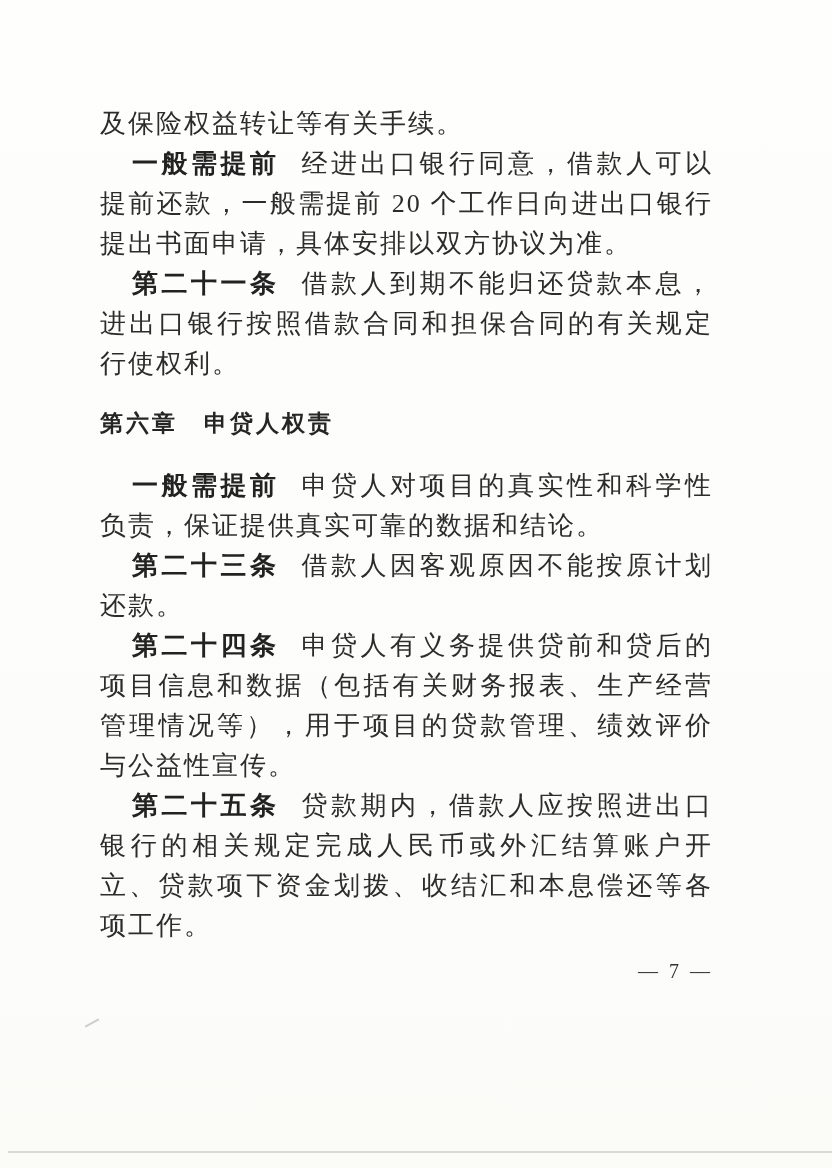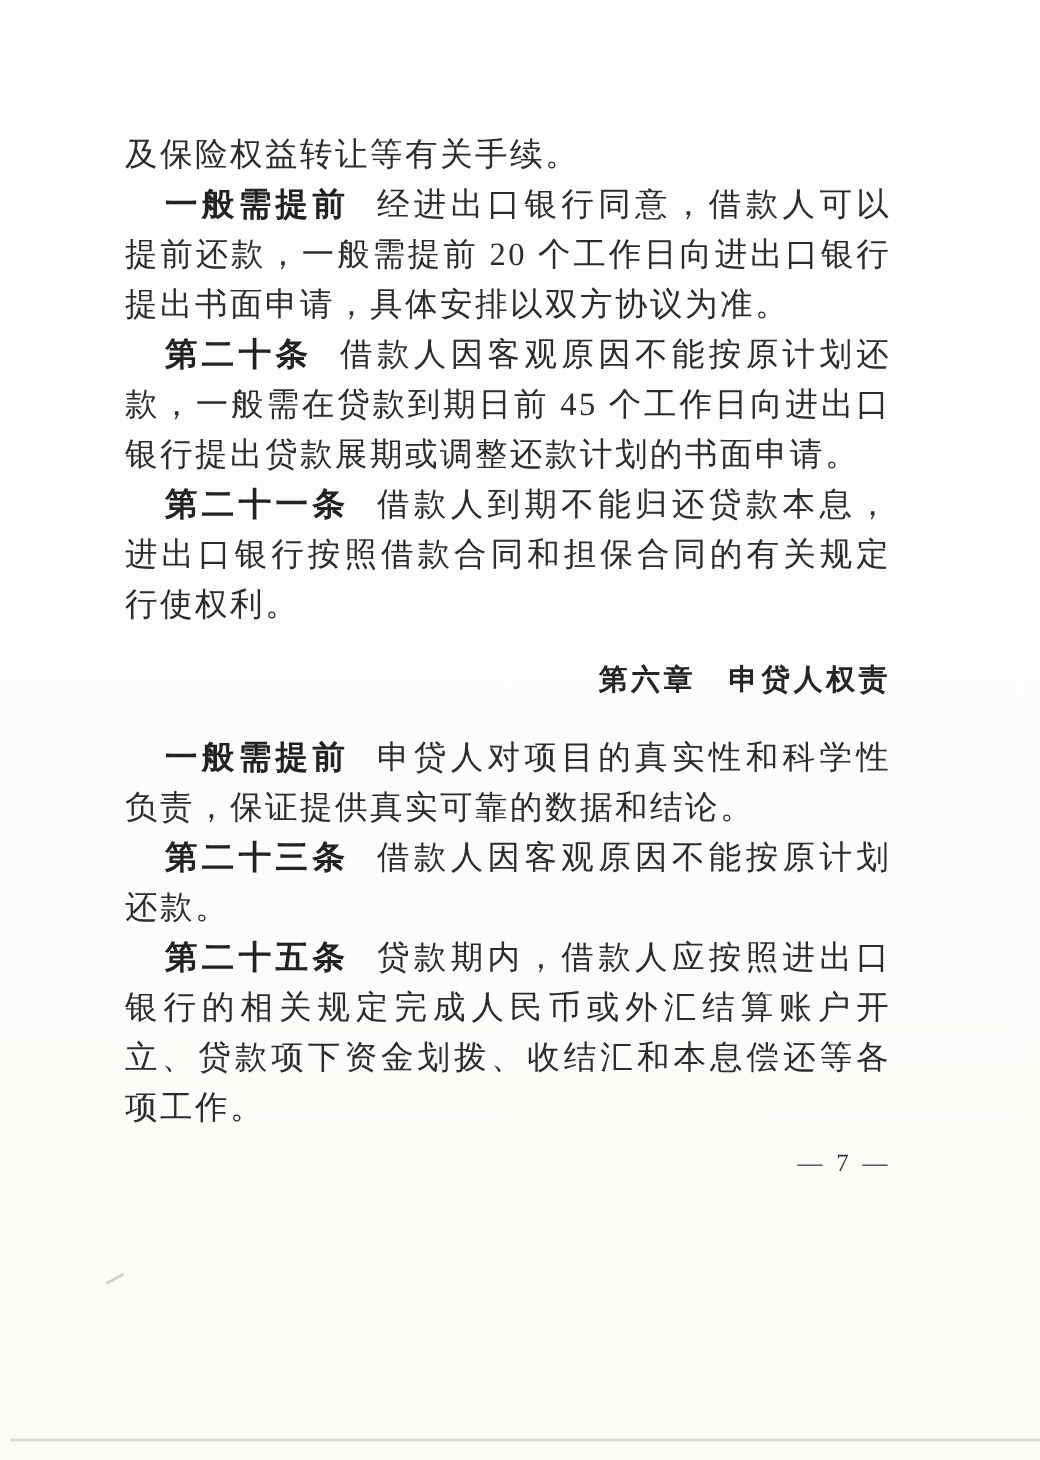--- a/index.html
+++ b/index.html
@@ -38,21 +38,21 @@
     font-weight: bold;
     color: #222222;
     margin-right: 0.85em;
   }
   .chapter {
     margin: 20px 0 22px 0;
     font-size: 23px;
     line-height: 40px;
     font-weight: bold;
     color: #252525;
-    text-align: right;
+    text-align: left;
     letter-spacing: 3px;
   }
   .page-number {
     margin-top: 14px;
     text-align: right;
     font-size: 20px;
     color: #333333;
     letter-spacing: 3px;
   }
   .scan-bottom-line {
@@ -76,23 +76,23 @@
     opacity: 0.8;
   }
 </style>
 </head>
 <body>
 
 <div class="page">
   <div class="content" id="doc-content">
       <p class="para"><span>及保险权益转让等有关手续。</span></p>
       <p class="para indent"><strong class="article-label">一般需提前</strong><span>经进出口银行同意，借款人可以提前还款，一般需提前 20 个工作日向进出口银行提出书面申请，具体安排以双方协议为准。</span></p>
-      <p class="para indent"><strong class="article-label">第二十条</strong><span>借款人因客观原因不能按原计划还款，一般需在贷款到期日前 45 个工作日向进出口银行提出贷款展期或调整还款计划的书面申请。</span></p>
       <p class="para indent"><strong class="article-label">第二十一条</strong><span>借款人到期不能归还贷款本息，进出口银行按照借款合同和担保合同的有关规定行使权利。</span></p>
       <h2 class="chapter">第六章　申贷人权责</h2>
       <p class="para indent"><strong class="article-label">一般需提前</strong><span>申贷人对项目的真实性和科学性负责，保证提供真实可靠的数据和结论。</span></p>
       <p class="para indent"><strong class="article-label">第二十三条</strong><span>借款人因客观原因不能按原计划还款。</span></p>
+      <p class="para indent"><strong class="article-label">第二十四条</strong><span>申贷人有义务提供贷前和贷后的项目信息和数据（包括有关财务报表、生产经营管理情况等），用于项目的贷款管理、绩效评价与公益性宣传。</span></p>
       <p class="para indent"><strong class="article-label">第二十五条</strong><span>贷款期内，借款人应按照进出口银行的相关规定完成人民币或外汇结算账户开立、贷款项下资金划拨、收结汇和本息偿还等各项工作。</span></p>
       <div class="page-number">— 7 —</div>
     </div>
   <div class="scan-artifact"></div>
   <div class="scan-bottom-line"></div>
 </div>
 
 </body></html>

